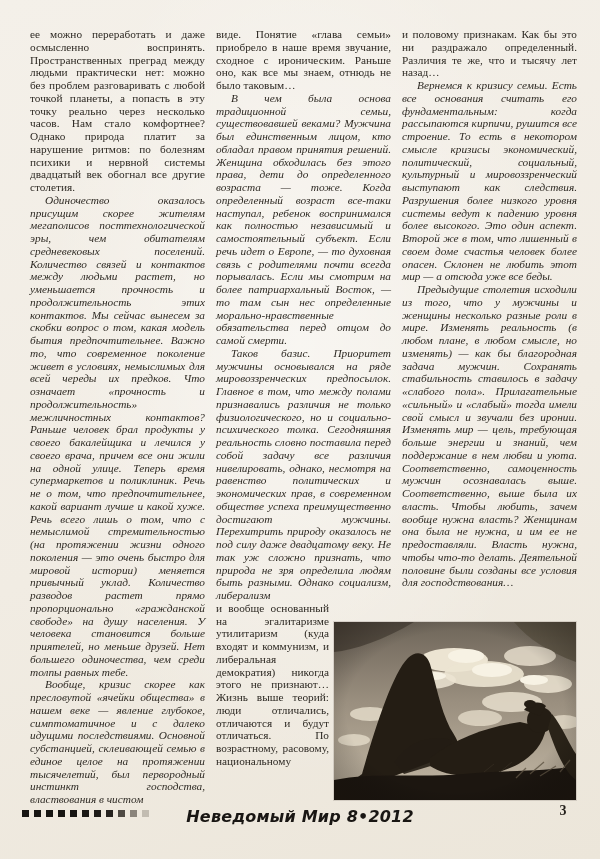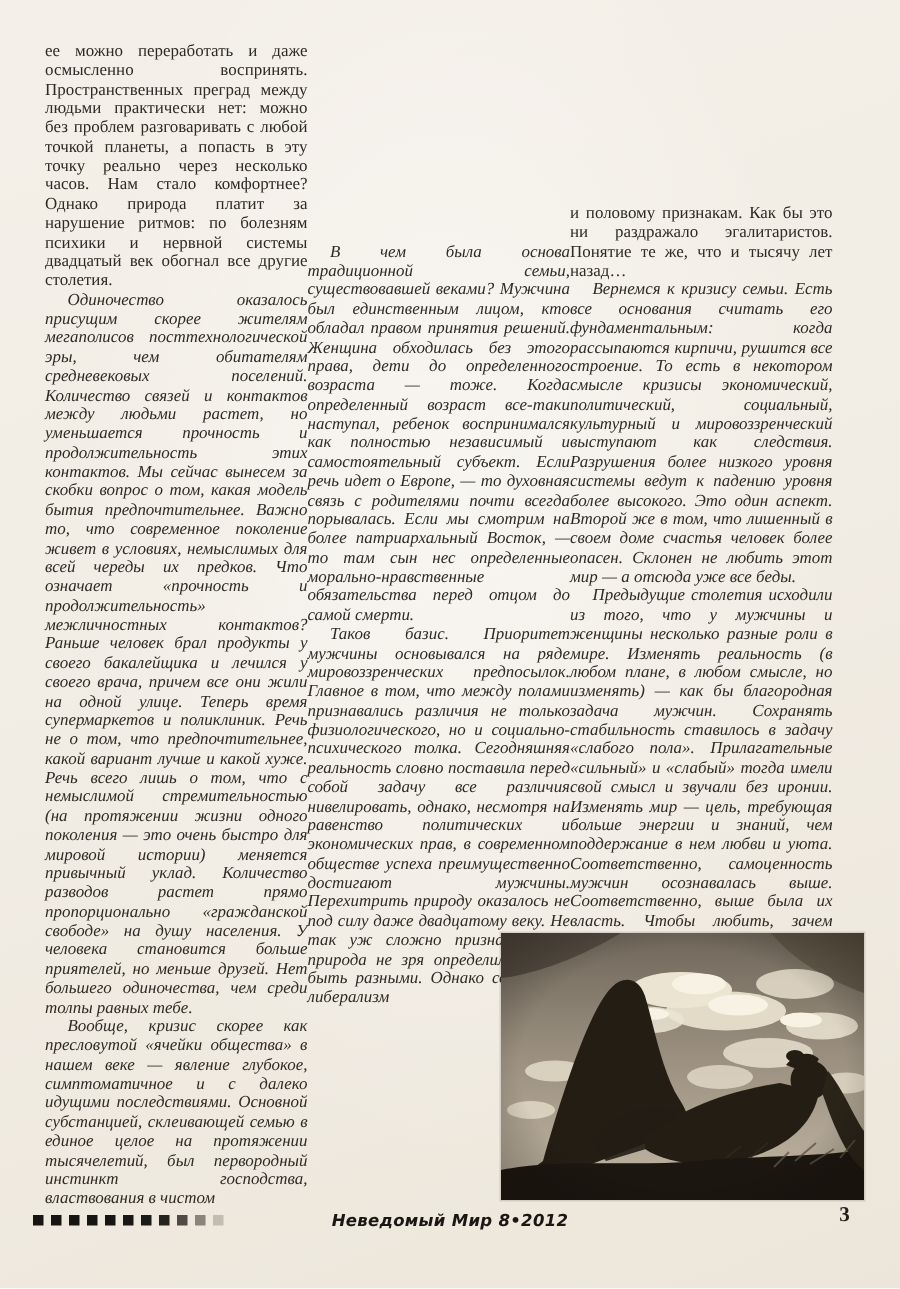--- a/index.html
+++ b/index.html
@@ -8,21 +8,21 @@
     width:600px;height:859px;
     background:
       radial-gradient(ellipse at 50% 40%, rgba(255,255,255,.5) 0%, rgba(255,255,255,0) 60%),
       linear-gradient(160deg,#f4f0e9 0%,#f1ece3 55%,#ece6da 100%);
     overflow:hidden;
     font-family:"Liberation Serif","DejaVu Serif",serif;
     color:#2e2a24;
   }
   .cols{
     position:absolute;left:30px;top:28px;width:546px;
-    display:flex;align-items:center;
+    display:flex;gap:11px;
   }
   .col{
     width:175px;min-width:175px;
     font-size:11.3px;line-height:12.75px;
     text-align:justify;
     text-rendering:optimizeLegibility;
   }
   .col p{margin:0;padding:0;}
   .col p.indent{text-indent:15px;font-style:italic;}
   .narrow{width:113px;text-align:justify;}
@@ -34,45 +34,47 @@
   .footer-squares{
     position:absolute;left:22px;top:810px;height:8px;
     display:flex;gap:5px;
   }
   .footer-squares span{width:7px;height:7px;display:block;}
   .footer-title{
     position:absolute;left:0;top:807px;width:600px;
     text-align:center;
     font-family:"DejaVu Sans","Liberation Sans",sans-serif;
     font-weight:bold;font-style:italic;
-    font-size:11px;letter-spacing:.2px;color:#191613;
+    font-size:16px;letter-spacing:.2px;color:#191613;
   }
   .page-number{
     position:absolute;left:548px;top:803px;width:30px;
     font-size:14px;font-weight:bold;color:#231f1a;
     text-align:center;
   }
 </style>
 </head>
 <body>
 
 <div class="page">
 
   <div class="cols">
     <div class="col">
       <p>ее можно переработать и даже осмысленно воспринять. Пространственных преград между людьми практически нет: можно без проблем разговаривать с любой точкой планеты, а попасть в эту точку реально через несколько часов. Нам стало комфортнее? Однако природа платит за нарушение ритмов: по болезням психики и нервной системы двадцатый век обогнал все другие столетия.</p>
       <p class="indent">Одиночество оказалось присущим скорее жителям мегаполисов посттехнологической эры, чем обитателям средневековых поселений. Количество связей и контактов между людьми растет, но уменьшается прочность и продолжительность этих контактов. Мы сейчас вынесем за скобки вопрос о том, какая модель бытия предпочтительнее. Важно то, что современное поколение живет в условиях, немыслимых для всей череды их предков. Что означает «прочность и продолжительность» межличностных контактов? Раньше человек брал продукты у своего бакалейщика и лечился у своего врача, причем все они жили на одной улице. Теперь время супермаркетов и поликлиник. Речь не о том, что предпочтительнее, какой вариант лучше и какой хуже. Речь всего лишь о том, что с немыслимой стремительностью (на протяжении жизни одного поколения — это очень быстро для мировой истории) меняется привычный уклад. Количество разводов растет прямо пропорционально «гражданской свободе» на душу населения. У человека становится больше приятелей, но меньше друзей. Нет большего одиночества, чем среди толпы равных тебе.</p>
       <p class="indent">Вообще, кризис скорее как пресловутой «ячейки общества» в нашем веке — явление глубокое, симптоматичное и с далеко идущими последствиями. Основной субстанцией, склеивающей семью в единое целое на протяжении тысячелетий, был первородный инстинкт господства, властвования в чистом</p>
     </div>
     <div class="col">
+      <p>виде. Понятие «глава семьи» приобрело в наше время звучание, сходное с ироническим. Раньше оно, как все мы знаем, отнюдь не было таковым…</p>
       <p class="indent">В чем была основа традиционной семьи, существовавшей веками? Мужчина был единственным лицом, кто обладал правом принятия решений. Женщина обходилась без этого права, дети до определенного возраста — тоже. Когда определенный возраст все-таки наступал, ребенок воспринимался как полностью независимый и самостоятельный субъект. Если речь идет о Европе, — то духовная связь с родителями почти всегда порывалась. Если мы смотрим на более патриархальный Восток, — то там сын нес определенные морально-нравственные обязательства перед отцом до самой смерти.</p>
       <p class="indent">Таков базис. Приоритет мужчины основывался на ряде мировоззренческих предпосылок. Главное в том, что между полами признавались различия не только физиологического, но и социально-психического толка. Сегодняшняя реальность словно поставила перед собой задачу все различия нивелировать, однако, несмотря на равенство политических и экономических прав, в современном обществе успеха преимущественно достигают мужчины. Перехитрить природу оказалось не под силу даже двадцатому веку. Не так уж сложно признать, что природа не зря определила людям быть разными. Однако социализм, либерализм</p>
+      <p class="narrow">и вообще основанный на эгалитаризме утилитаризм (куда входят и коммунизм, и либеральная демократия) никогда этого не признают… Жизнь выше теорий: люди отличались, отличаются и будут отличаться. По возрастному, расовому, национальному</p>
     </div>
     <div class="col">
-      <p>и половому признакам. Как бы это ни раздражало эгалитаристов. Понятие те же, что и тысячу лет назад…</p>
+      <p>и половому признакам. Как бы это ни раздражало определенный. Различия те же, что и тысячу лет назад…</p>
       <p class="indent">Вернемся к кризису семьи. Есть все основания считать его фундаментальным: когда рассыпаются кирпичи, рушится все строение. То есть в некотором смысле кризисы экономический, политический, социальный, культурный и мировоззренческий выступают как следствия. Разрушения более низкого уровня системы ведут к падению уровня более высокого. Это один аспект. Второй же в том, что лишенный в своем доме счастья человек более опасен. Склонен не любить этот мир — а отсюда уже все беды.</p>
       <p class="indent">Предыдущие столетия исходили из того, что у мужчины и женщины несколько разные роли в мире. Изменять реальность (в любом плане, в любом смысле, но изменять) — как бы благородная задача мужчин. Сохранять стабильность ставилось в задачу «слабого пола». Прилагательные «сильный» и «слабый» тогда имели свой смысл и звучали без иронии. Изменять мир — цель, требующая больше энергии и знаний, чем поддержание в нем любви и уюта. Соответственно, самоценность мужчин осознавалась выше. Соответственно, выше была их власть. Чтобы любить, зачем вообще нужна власть? Женщинам она была не нужна, и им ее не предоставляли. Власть нужна, чтобы что-то делать. Деятельной половине были созданы все условия для господствования…</p>
     </div>
   </div>
 
   <div class="photo" role="img" aria-label="черно-белое фото: человек лежит на спине на земле, согнув колени, на фоне облачного неба">
     <svg viewBox="0 0 242 178" preserveAspectRatio="none">
       <defs>
         <linearGradient id="sky" x1="0" y1="0" x2="0" y2="1">
           <stop offset="0" stop-color="#6f665a"></stop>

